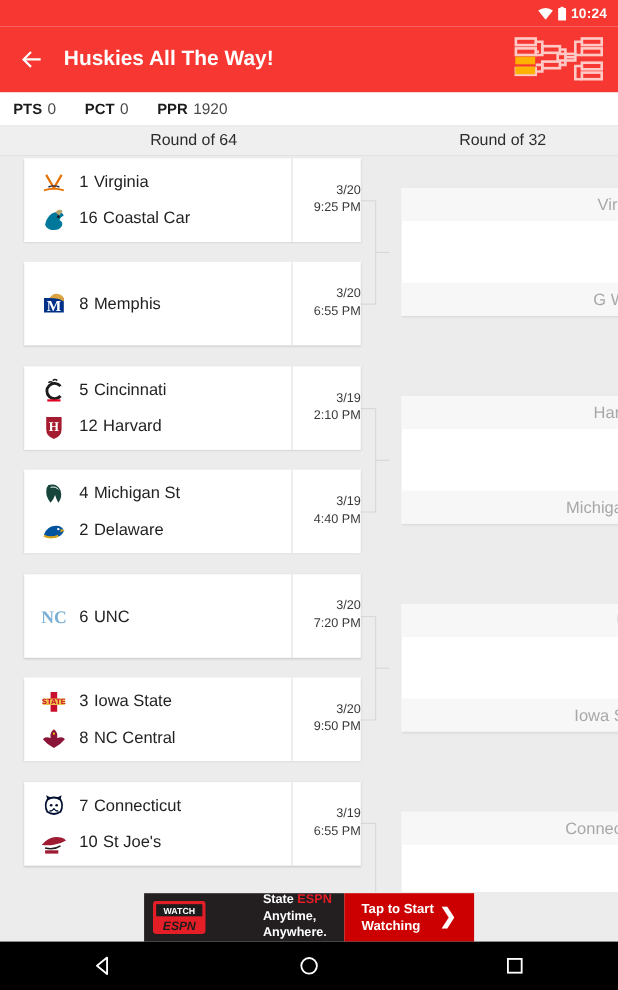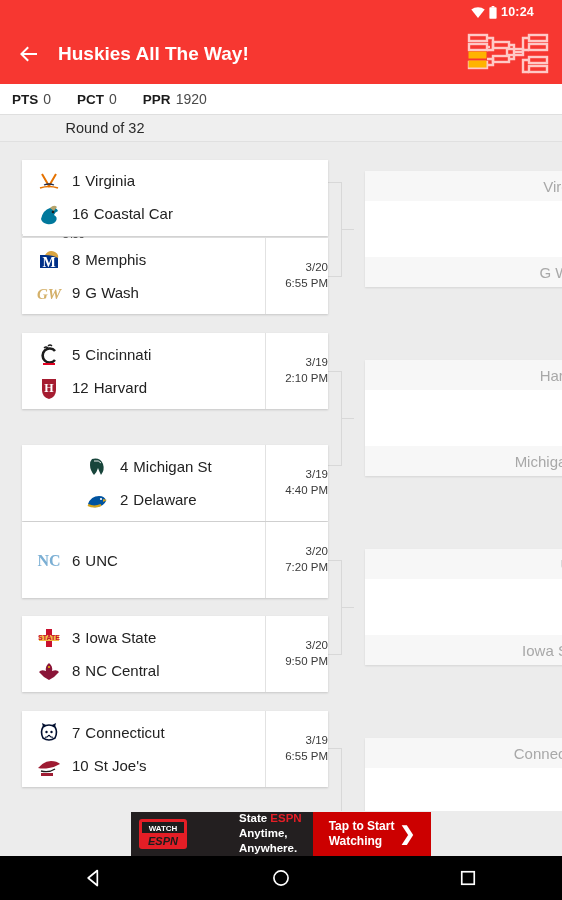--- a/index.html
+++ b/index.html
@@ -8,21 +8,21 @@
     font-family:"Liberation Sans", sans-serif;
     background:#ececec;
     overflow:hidden;
   }
   #app { position:relative; width:562px; height:900px; }
 
   
   .statusbar {
     position:absolute; top:0; left:0; width:562px; height:24px;
     background:#f73731; display:flex; align-items:center;
-    justify-content:flex-end; padding-right:28px; gap:4px;
+    justify-content:flex-end; padding-right:10px; gap:4px;
   }
   .statusbar .clock { color:#fff; font-size:12.5px; font-weight:bold; letter-spacing:.2px; }
   .wifi-ic { width:14px; height:11px; position:relative; }
   .wifi-ic svg, .batt-ic svg { display:block; }
   .batt-ic { width:8px; height:13px; }
 
   
   .appbar {
     position:absolute; top:24px; left:0; width:562px; height:60px;
     background:#f73731; display:flex; align-items:center; padding:0 12px;
@@ -194,20 +194,21 @@
       <span class="k">PCT</span>
       <span class="v">0</span>
     </div>
     <div class="stat">
       <span class="k">PPR</span>
       <span class="v">1920</span>
     </div>
   </div>
 
   <div class="rounds">
+    <div class="round-h c1">Round of 64</div>
     <div class="round-h c2">Round of 32</div>
   </div>
 
   <div class="board">
 
     <div class="col1">
 
       <div class="conn" style="left:328px;top:0;width:26px;height:669px;">
         <div class="hline" style="left:0;top:40px;width:13px;"></div>
         <div class="hline" style="left:0;top:134px;width:13px;"></div>
@@ -221,21 +222,21 @@
 
         <div class="hline" style="left:0;top:418px;width:13px;"></div>
         <div class="hline" style="left:0;top:512px;width:13px;"></div>
         <div class="vline" style="left:13px;top:418px;height:95px;"></div>
         <div class="hline" style="left:13px;top:465px;width:13px;"></div>
 
         <div class="hline" style="left:0;top:606px;width:13px;"></div>
         <div class="vline" style="left:13px;top:606px;height:63px;"></div>
       </div>
 
-      <div class="game-card" style="top:18px;flex-direction:column;">
+      <div class="game-card" style="top:2px;">
         <div class="teams">
           <div class="team-row">
             <span class="logo">
               <svg viewBox="0 0 28 28" width="28" height="28">
                 <path d="M7 7 L14 19 L21 7" stroke="#e57200" stroke-width="2" fill="none"></path>
                 <path d="M5 21 q9 -3 18 0" stroke="#e57200" stroke-width="1.6" fill="none"></path>
                 <path d="M9 18 q5 -2 10 0" stroke="#232d4b" stroke-width="1.3" fill="none"></path>
               </svg>
             </span>
             <span class="team-name"><span class="seed">1</span><span>Virginia</span></span>
@@ -262,28 +263,20 @@
           <div class="team-row">
             <span class="logo">
               <svg viewBox="0 0 28 28" width="28" height="28">
                 <path d="M5 9 h18 v13 h-18z" fill="#003087"></path>
                 <text x="14" y="21" font-size="14" font-weight="bold" fill="#fff" text-anchor="middle" font-family="Liberation Serif, serif">M</text>
                 <path d="M10 9 q4 -6 10 -3 q4 2 3 6 q-5 -3 -13 -3z" fill="#d9a441"></path>
               </svg>
             </span>
             <span class="team-name"><span class="seed">8</span><span>Memphis</span></span>
           </div>
-          <div class="team-row">
-            <span class="logo">
-              <svg viewBox="0 0 28 28" width="28" height="28">
-                <text x="14" y="20" font-size="15" font-style="italic" font-weight="bold" fill="#d4b069" text-anchor="middle" font-family="Liberation Serif, serif">GW</text>
-              </svg>
-            </span>
-            <span class="team-name"><span class="seed">9</span><span>G Wash</span></span>
-          </div>
         </div>
         <div class="timebox">
           <span class="d">3/20</span>
           <span class="t">6:55 PM</span>
         </div>
       </div>
 
       <div class="game-card" style="top:191px;">
         <div class="teams">
           <div class="team-row">
@@ -305,21 +298,21 @@
             </span>
             <span class="team-name"><span class="seed">12</span><span>Harvard</span></span>
           </div>
         </div>
         <div class="timebox">
           <span class="d">3/19</span>
           <span class="t">2:10 PM</span>
         </div>
       </div>
 
-      <div class="game-card" style="top:303px;padding-left:48px;">
+      <div class="game-card" style="top:285px;">
         <div class="teams">
           <div class="team-row">
             <span class="logo">
               <svg viewBox="0 0 28 28" width="28" height="28">
                 <path d="M9 6 q8 -2 11 5 q2 6 -2 11 q-2 -4 -3 -7 q-1 4 -4 7 q-4 -5 -4 -10 q0 -4 2 -6z" fill="#18453b"></path>
                 <path d="M11 8 q5 -1 7 2" stroke="#fff" stroke-width=".9" fill="none"></path>
               </svg>
             </span>
             <span class="team-name"><span class="seed">4</span><span>Michigan St</span></span>
           </div>

